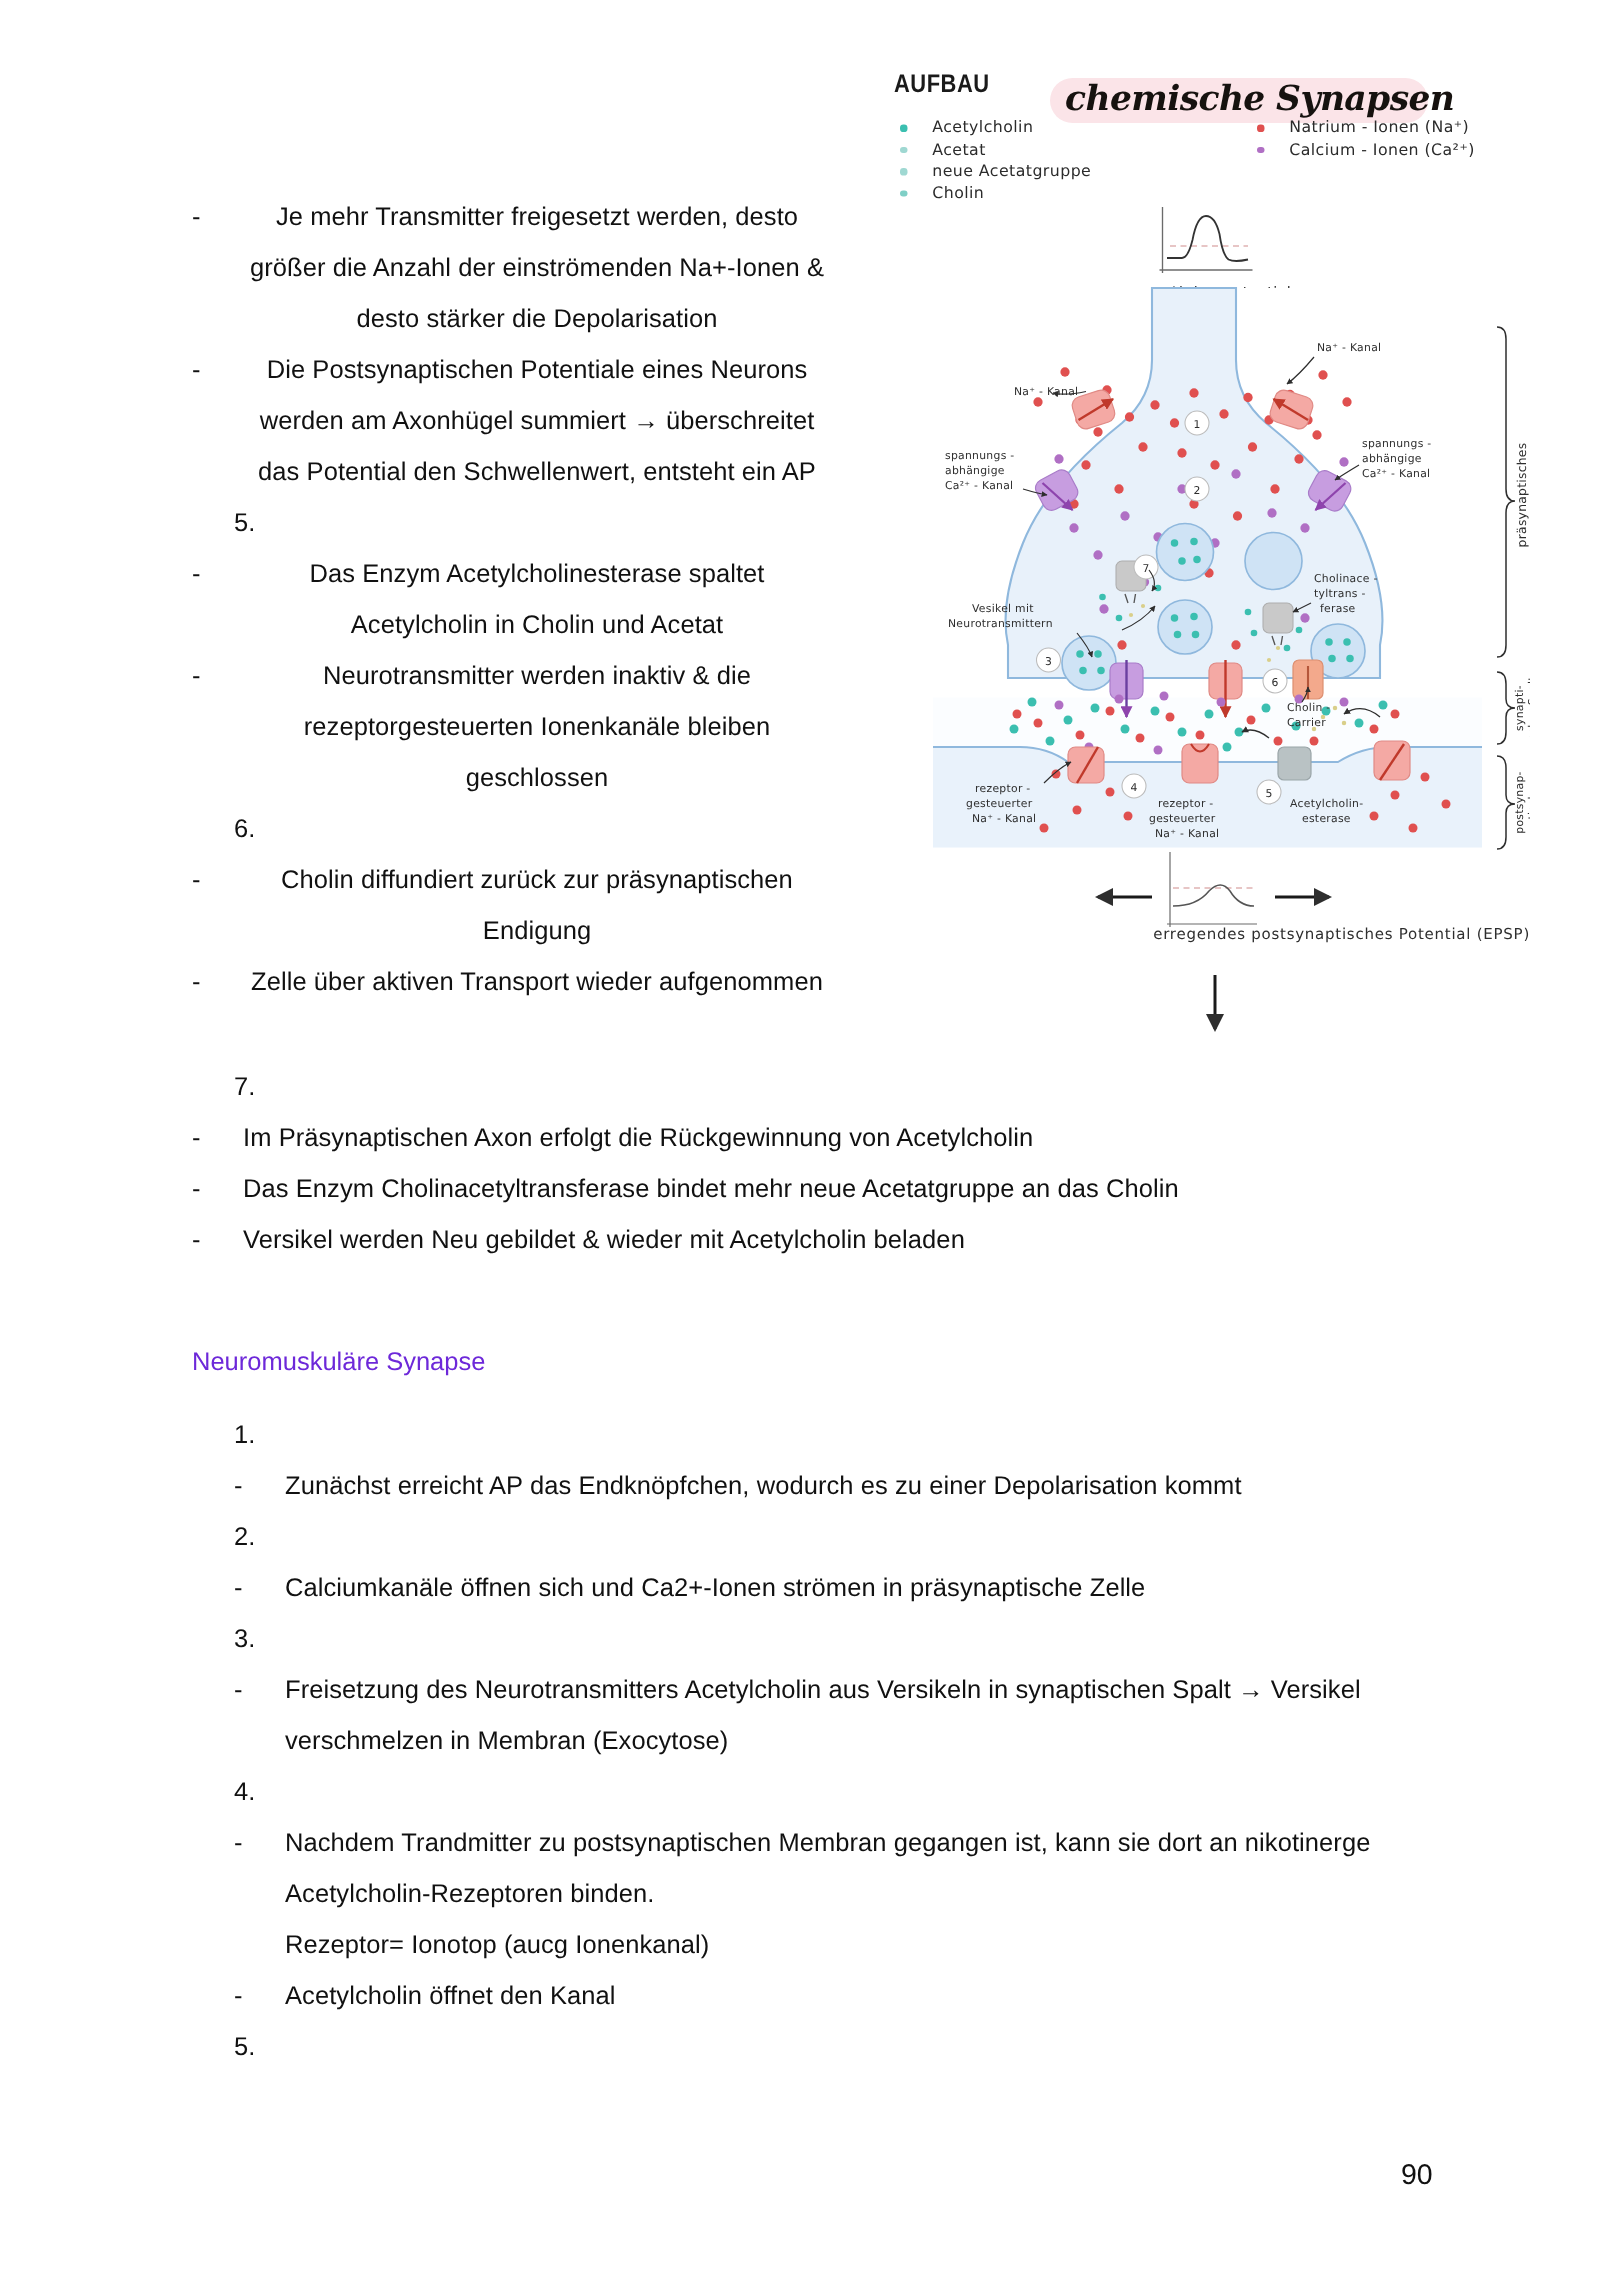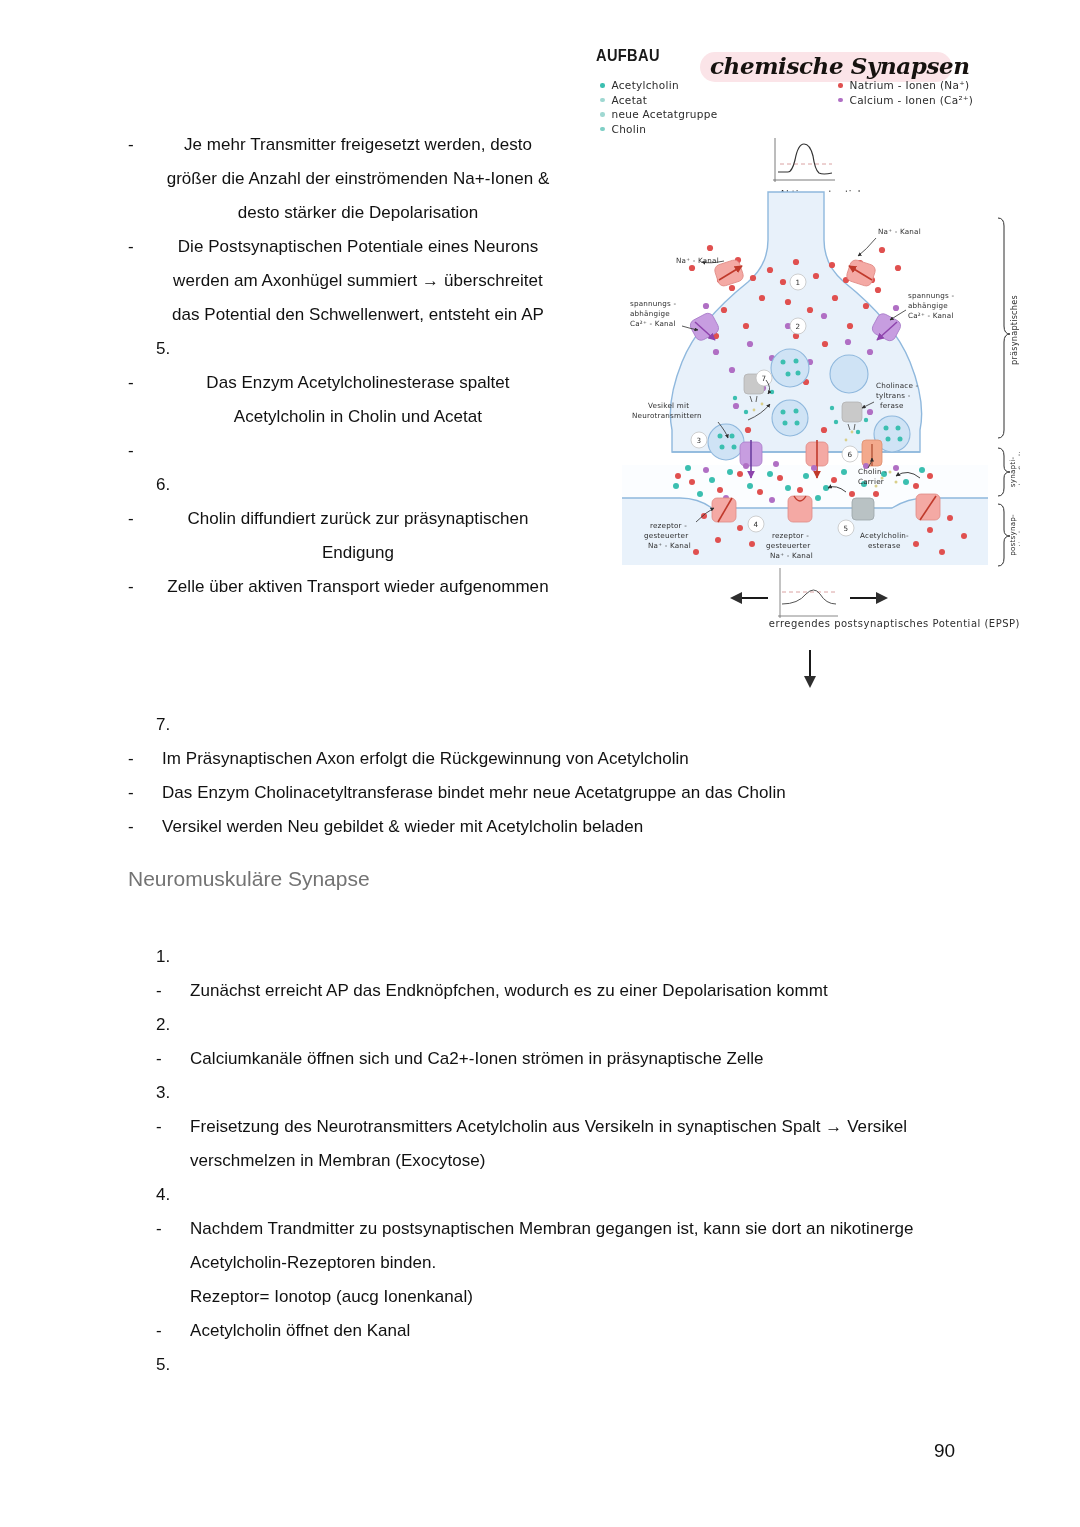--- a/index.html
+++ b/index.html
@@ -29,21 +29,21 @@
     font-family:"Liberation Sans","DejaVu Sans",sans-serif;
     font-weight:bold;font-size:17px;letter-spacing:0.4px;
     color:#1a1a1a;transform:scaleX(0.86);transform-origin:left center;
   }
 
   
   .legend{position:absolute;left:600px;top:78px;width:430px;height:58px;font-size:0;}
   .leg-col{position:absolute;top:0;}
   .leg-col.left{left:0;}
   .leg-col.right{left:238px;}
-  .leg-row{display:flex;align-items:center;height:14.5px;}
+  .leg-row{display:flex;align-items:center;height:14.5px;gap:10px;}
   .leg-dot{width:4.5px;height:4.5px;border-radius:50%;margin-right:7px;flex:0 0 auto;}
   .leg-label{
     font-family:"DejaVu Sans",sans-serif;font-size:10.5px;color:#2b2b2b;
     letter-spacing:0.3px;white-space:nowrap;
   }
 
   
   .notes{position:absolute;left:128px;top:128px;width:860px;}
   .li{display:flex;align-items:flex-start;margin:0;}
   .li .dash{
@@ -52,22 +52,22 @@
   }
   .li .body{
     flex:1 1 auto;font-size:17px;line-height:34px;color:#111;
     letter-spacing:0.05px;
   }
   .num{font-size:17px;line-height:34px;color:#111;padding-left:28px;}
   .narrow .body{max-width:390px;}
   .narrow .li .body{max-width:392px;text-align:center;}
 
   .sec-title{
-    position:absolute;left:128px;top:864px;
-    font-size:21px;line-height:30px;color:#737373;
+    position:absolute;left:128px;top:893px;
+    font-size:17px;line-height:30px;color:#6d28d9;
   }
 
   .notes2{position:absolute;left:156px;top:940px;width:840px;}
   .notes2 .num{padding-left:0;}
   .notes2 .li .dash{width:34px;flex:0 0 34px;}
 
   .pagenum{
     position:absolute;left:934px;top:1440px;font-size:19px;color:#111;
   }
 
@@ -138,20 +138,21 @@
         <div class="dash">-</div>
         <div class="body">Die Postsynaptischen Potentiale eines Neurons werden am Axonhügel summiert → überschreitet das Potential den Schwellenwert, entsteht ein AP</div>
       </div>
       <div class="num">5.</div>
       <div class="li">
         <div class="dash">-</div>
         <div class="body">Das Enzym Acetylcholinesterase spaltet Acetylcholin in Cholin und Acetat</div>
       </div>
       <div class="li">
         <div class="dash">-</div>
+        <div class="body">Neurotransmitter werden inaktiv &amp; die rezeptorgesteuerten Ionenkanäle bleiben geschlossen</div>
       </div>
       <div class="num">6.</div>
       <div class="li">
         <div class="dash">-</div>
         <div class="body">Cholin diffundiert zurück zur präsynaptischen Endigung</div>
       </div>
       <div class="li">
         <div class="dash">-</div>
         <div class="body">Zelle über aktiven Transport wieder aufgenommen</div>
       </div>

